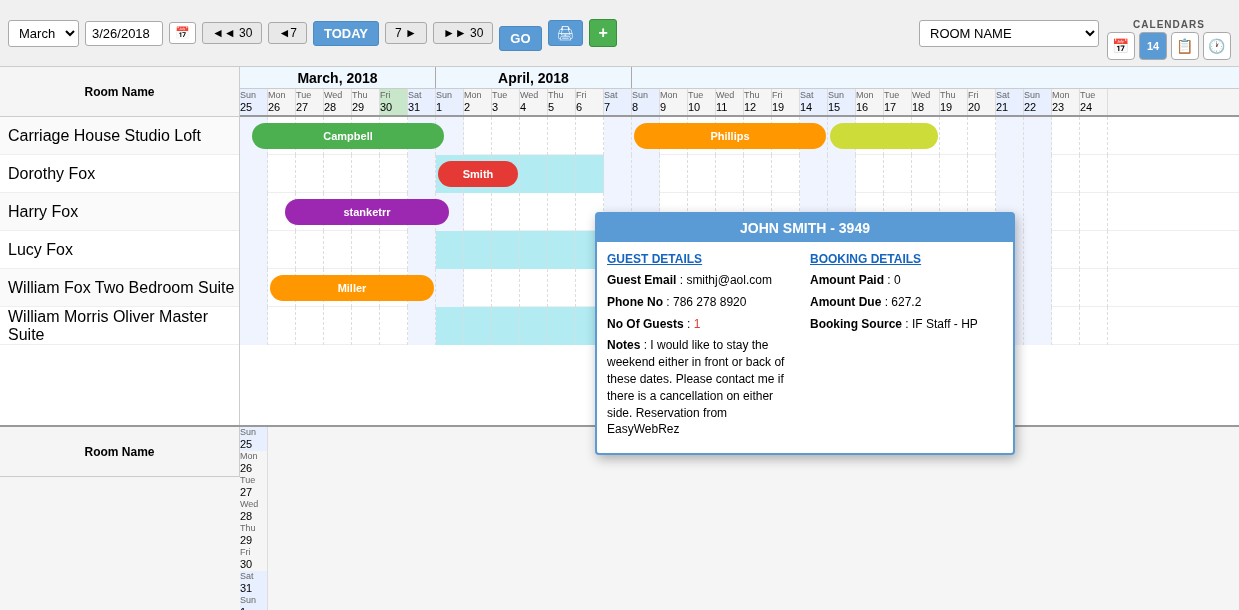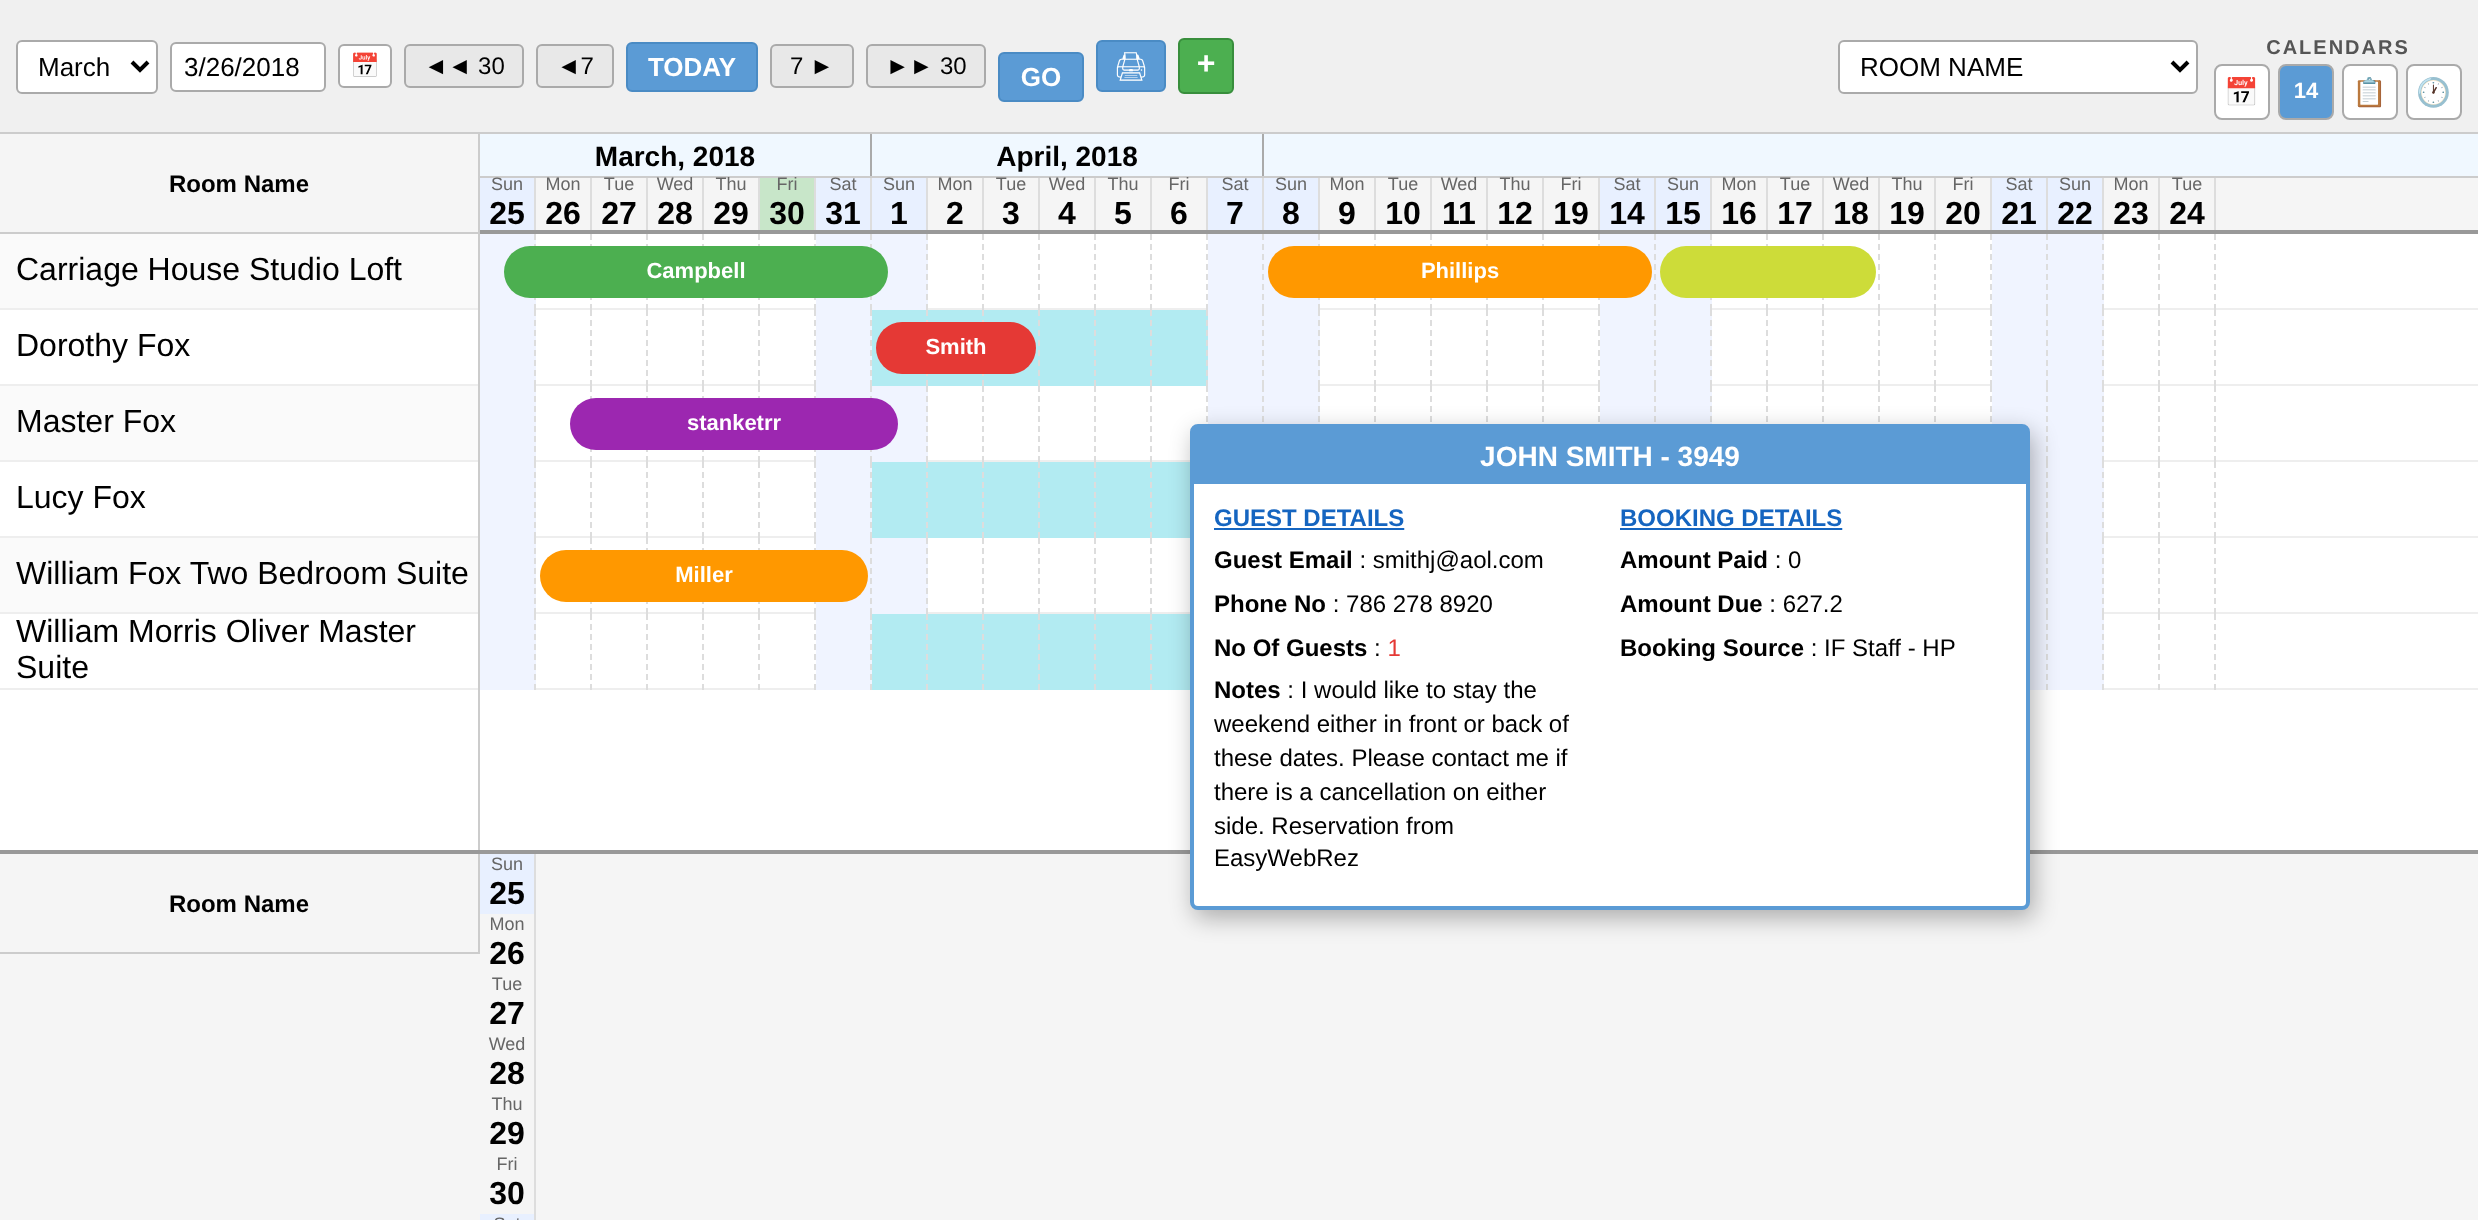--- a/index.html
+++ b/index.html
@@ -147,30 +147,29 @@
       border-bottom: 1px solid #eee;
       font-size: 16px;
       background: #fff;
     }
     .room-label-item:nth-child(even) { background: #fafafa; }
     .day-cell {
       width: 28px;
       flex-shrink: 0;
       display: flex;
       flex-direction: column;
-      align-items: center;
       justify-content: center;
       border-right: 1px solid #ddd;
       font-size: 10px;
       line-height: 1.2;
     }
     .day-cell.weekend { background: #e8f0ff; }
     .day-cell.today { background: #c8e6c9; }
     .day-cell .day-name { font-size: 9px; color: #666; }
-    .day-cell .day-num { font-size: 16px; font-weight: bold; }
+    .day-cell .day-num { font-size: 11px; font-weight: normal; }
     .grid-row {
       height: 38px;
       display: flex;
       border-bottom: 1px solid #eee;
       position: relative;
     }
     .grid-cell {
       width: 28px;
       flex-shrink: 0;
       border-right: 1px dashed #ddd;
@@ -296,21 +295,21 @@
   </div>
 </div>
 
 <div style="position:relative;">
   <div style="display:flex; height:358px; overflow:hidden;">
 
     <div class="left-rooms">
       <div class="room-label-header">Room Name</div>
       <div class="room-label-item">Carriage House Studio Loft</div>
       <div class="room-label-item">Dorothy Fox</div>
-      <div class="room-label-item">Master Fox</div>
+      <div class="room-label-item">Harry Fox</div>
       <div class="room-label-item">Lucy Fox</div>
       <div class="room-label-item">William Fox Two Bedroom Suite</div>
       <div class="room-label-item">William Morris Oliver Master Suite</div>
     </div>
 
     <div style="flex:1; overflow:hidden; position:relative;">
 
       <div style="display:flex; height:22px; background:#f0f8ff; border-bottom:1px solid #ccc;">
         <div style="width:196px; display:flex; align-items:center; justify-content:center; font-weight:bold; font-size:14px; border-right:1px solid #aaa;">March, 2018</div>
         <div style="width:196px; display:flex; align-items:center; justify-content:center; font-weight:bold; font-size:14px; border-right:1px solid #aaa;">April, 2018</div>

